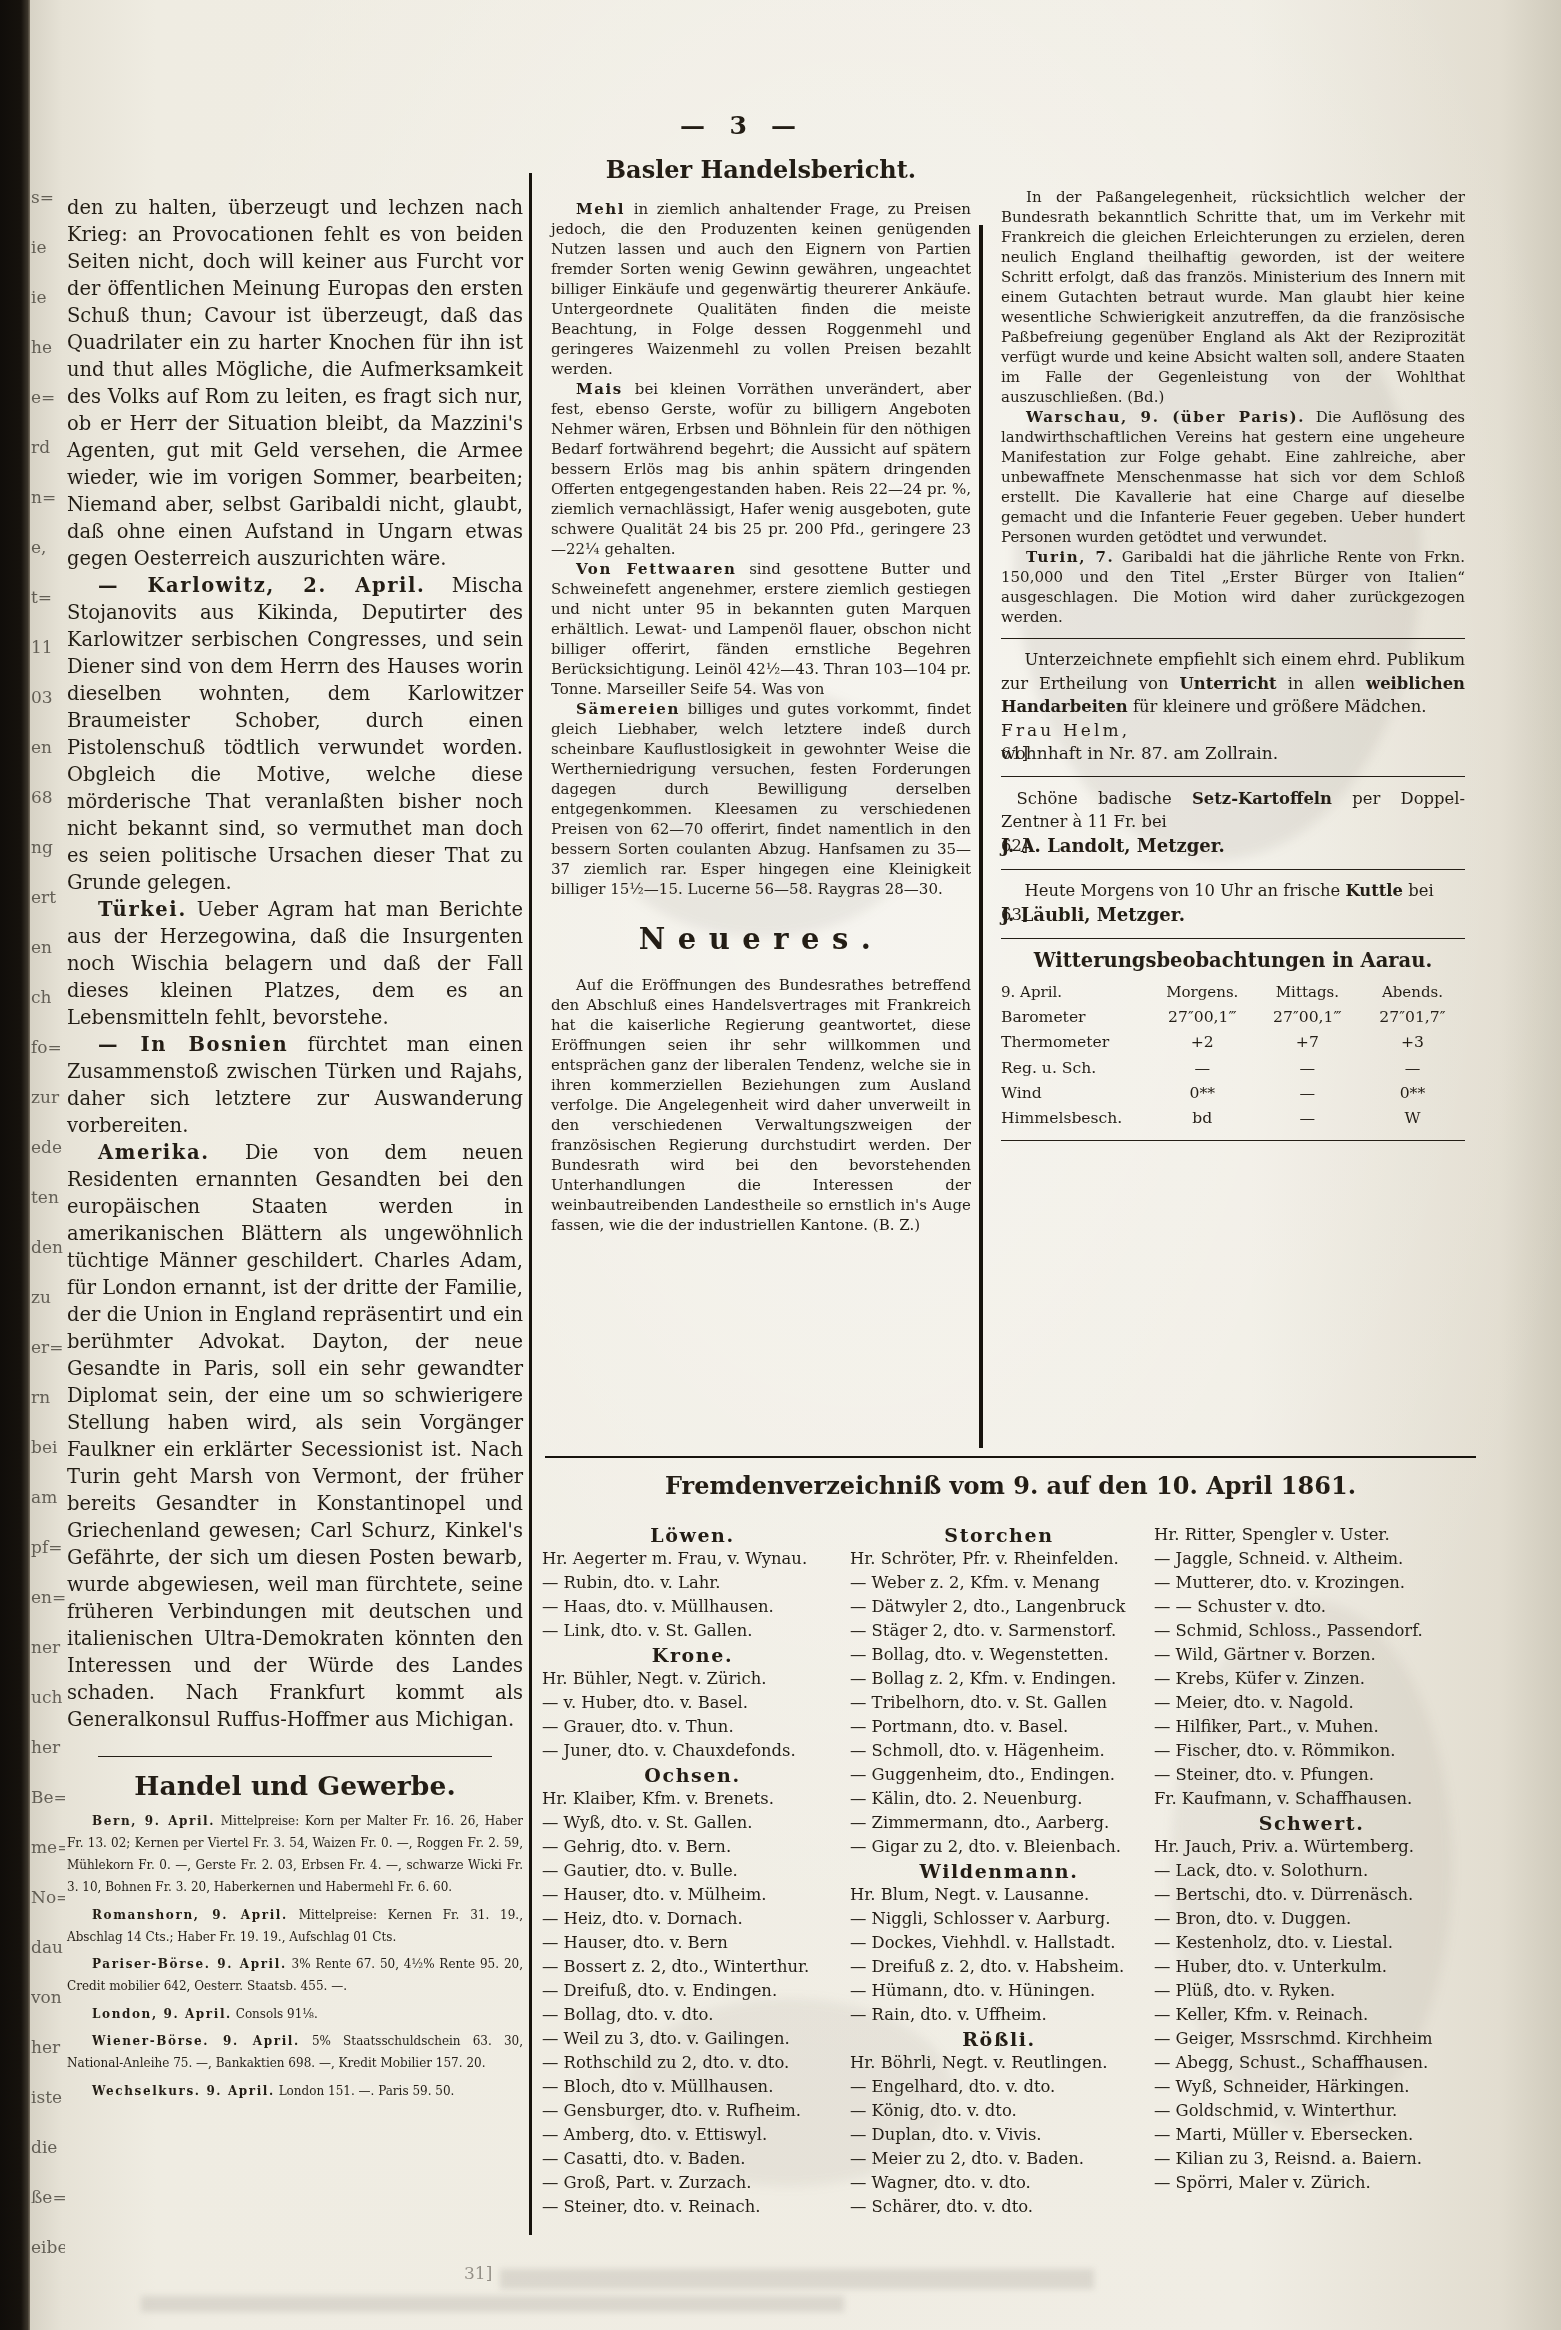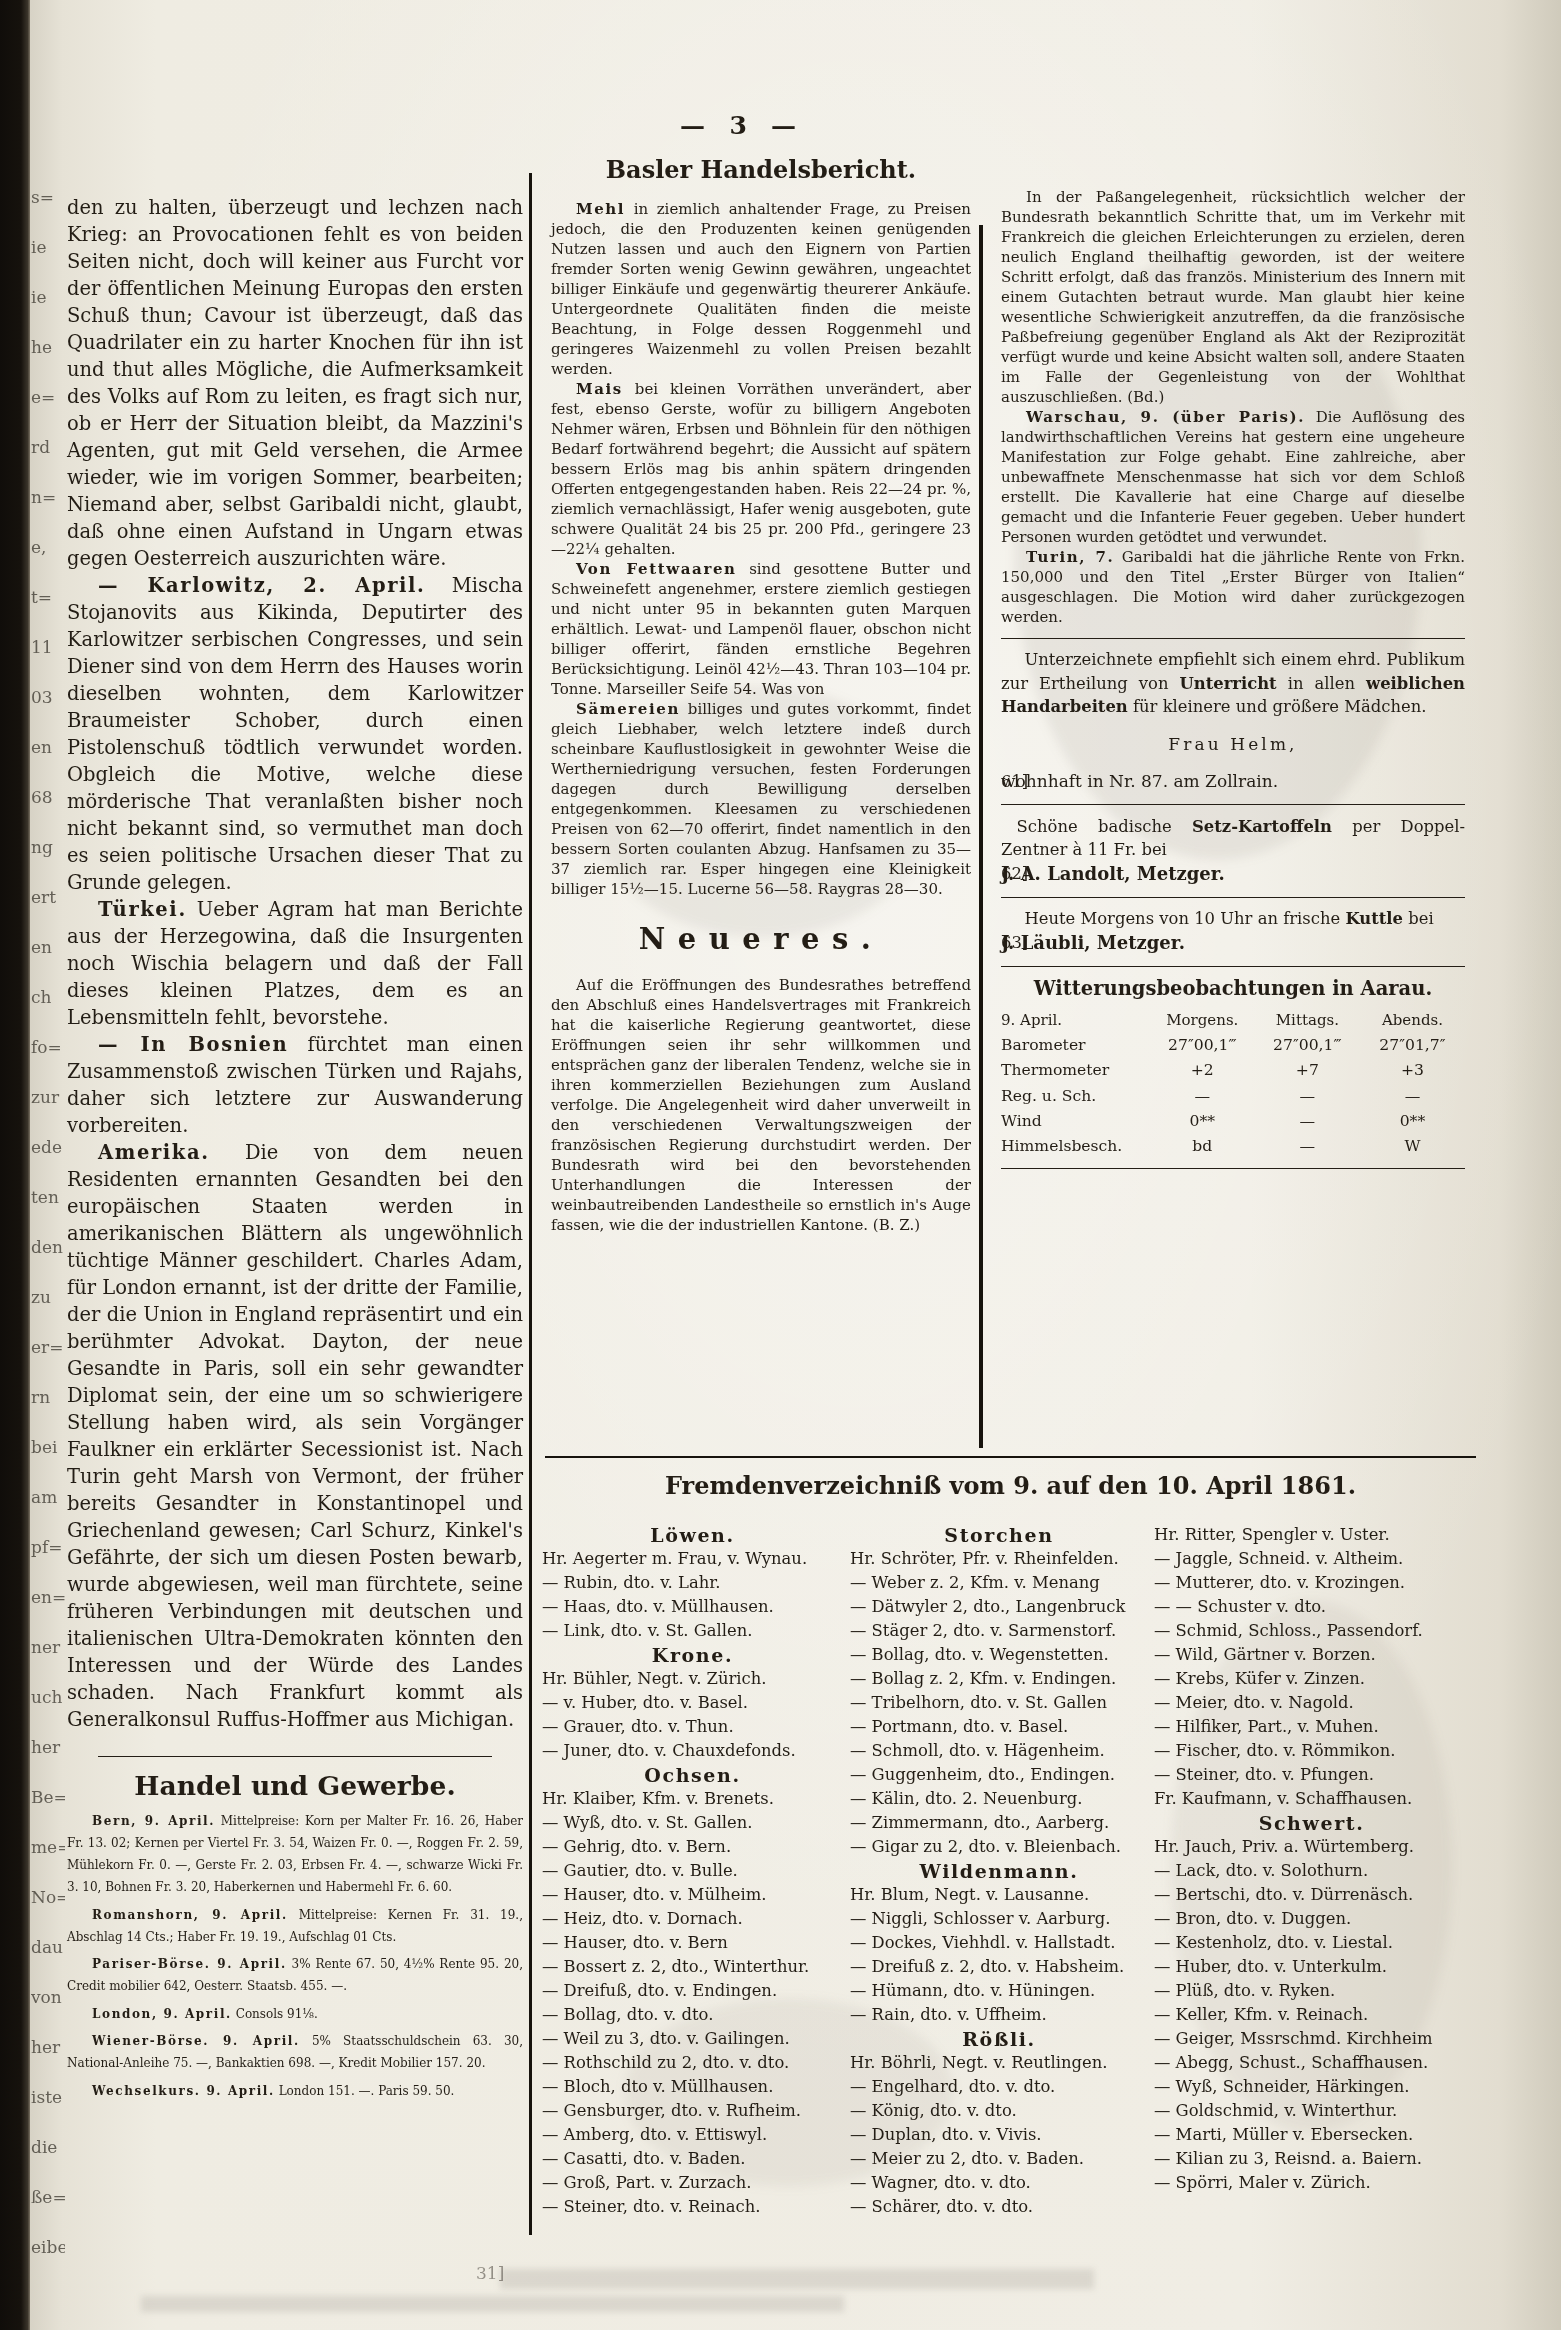--- a/index.html
+++ b/index.html
@@ -43,21 +43,21 @@
   
   #col2 .i.para,#col3 .i.para{font-size:15px;line-height:20px;text-indent:25px;}
   #col2 .i.heading{font-size:24px;font-weight:bold;text-align:center;text-indent:0;margin:0 0 15px;}
   #col2 .i.heading2{font-size:29px;font-weight:bold;text-align:center;text-indent:0;
     letter-spacing:12.5px;margin:23.4px 0 19px;}
   
   .adrule{border-top:1.6px solid #241e16;margin:11px 0 9.4px;}
   .ad{font-size:16.4px;line-height:23.4px;text-align:justify;}
   .ad .ad-text{margin:0;text-indent:23.4px;}
   .ad b{font-weight:bold;}
-  .ad .ad-sig{margin:14px;text-align:center;font-size:17px;letter-spacing:3.1px;}
+  .ad .ad-sig{margin:0;text-align:left;font-size:17px;letter-spacing:3.1px;}
   .ad .ad-line{margin:0;position:relative;text-align:left;font-size:17px;}
   .ad .tag{position:absolute;left:0;letter-spacing:0;font-size:16.4px;}
   .ad .sigb{font-weight:bold;font-size:18px;}
   
   .weather{margin-top:4.7px;}
   .w-title{text-align:center;font-weight:bold;font-size:19.5px;margin:9.4px 0 7.8px;}
   .w-grid{width:100%;border-collapse:collapse;font-size:15.6px;}
   .w-grid td{padding:1.6px 0;line-height:22px;}
   .w-grid td.lbl{text-align:left;width:32%;margin-left:40px;}
   .w-grid td.v{text-align:center;width:22.6%;}
@@ -67,21 +67,21 @@
   #fremden-rule{position:absolute;left:545px;top:1456px;width:931px;height:2.3px;background:#17130d;}
   #fremden-title{position:absolute;left:545px;top:1471px;width:931px;text-align:center;
     font-size:24px;font-weight:bold;}
   .fcol{position:absolute;top:1523px;font-size:16.4px;line-height:24px;white-space:nowrap;}
   #fcolA{left:542px;width:301px;}
   #fcolB{left:850px;width:298px;}
   #fcolC{left:1154px;width:315px;}
   .fcol .i.heading{font-weight:bold;text-align:center;font-size:19px;letter-spacing:1.6px;}
   .fcol .i.entry{overflow:hidden;}
   
-  #footer-tag{position:absolute;left:476px;top:2263px;font-size:17px;opacity:.45;}
+  #footer-tag{position:absolute;left:464px;top:2263px;font-size:17px;opacity:.45;}
   .bleedbar{position:absolute;background:rgba(95,88,75,.14);filter:blur(3.1px);}
 </style>
 </head>
 <body>
 
 <div id="scan">
 
   <div id="edge-left"></div>
 
   <div id="margin-strip">

